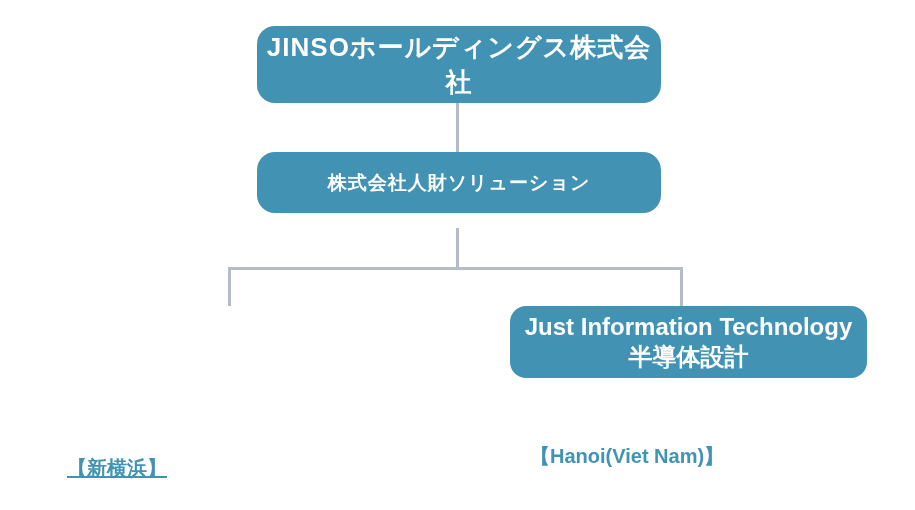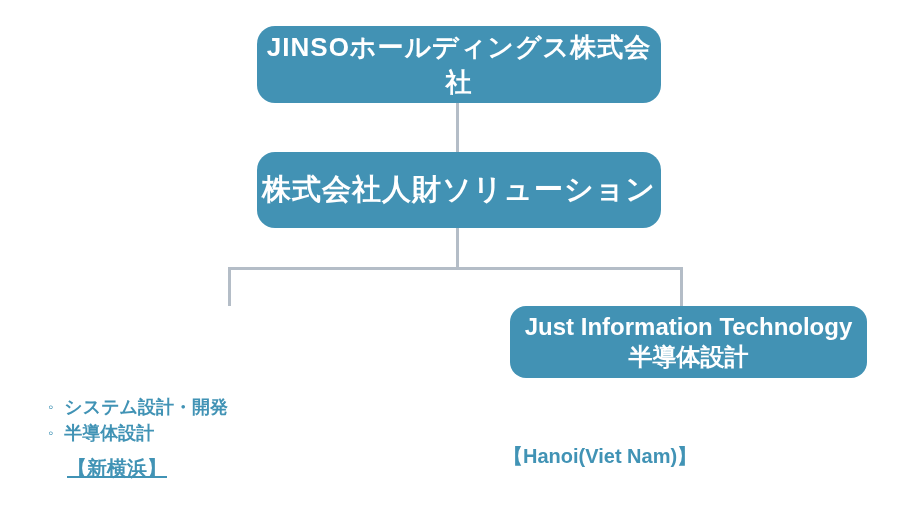--- a/index.html
+++ b/index.html
@@ -25,22 +25,22 @@
     justify-content: center;
     text-align: center;
     font-weight: bold;
     box-sizing: border-box;
   }
   #box-holdings {
     left: 257px; top: 26px; width: 404px; height: 77px;
     border-radius: 18px; font-size: 26px; letter-spacing: 1px;
   }
   #box-jinzai {
-    left: 257px; top: 152px; width: 404px; height: 76px;
-    border-radius: 18px; font-size: 29px; letter-spacing: 1px;
+    left: 257px; top: 152px; width: 404px; height: 61px;
+    border-radius: 18px; font-size: 19px; letter-spacing: 1px;
   }
   #box-its {
     left: 50px; top: 306px; width: 358px; height: 74px;
     border-radius: 16px; font-size: 27px; letter-spacing: 1px;
   }
   #box-jit {
     left: 510px; top: 306px; width: 357px; height: 72px;
     border-radius: 16px; font-size: 24px; line-height: 30px;
   }
   .connector {
@@ -70,21 +70,21 @@
     vertical-align: 1px;
   }
   .location-label {
     position: absolute;
     color: var(--accent-text, #4193b5);
     font-weight: bold;
     font-size: 20px;
     white-space: nowrap;
   }
   #loc-its { left: 67px; top: 455px; text-decoration: underline; }
-  #loc-jit { left: 503px; top: 443px; }
+  #loc-jit { left: 530px; top: 443px; }
 </style>
 </head>
 <body>
 
 <div class="canvas">
 
   <div class="connector" id="conn-v1"></div>
   <div class="connector" id="conn-v2"></div>
   <div class="connector" id="conn-h1"></div>
   <div class="connector" id="conn-v3"></div>
@@ -97,29 +97,19 @@
   <div class="org-box" id="box-jinzai">
     <span>株式会社人財ソリューション</span>
   </div>
 
 
   <div class="org-box" id="box-jit">
     <span>Just Information Technology</span>
     <span>半導体設計</span>
   </div>
 
-  <div class="bullet-list" id="list-its">
-    <span class="bullet-row">
-      <span class="bullet-glyph">◦</span>
-      <span>システム設計・開発</span>
-    </span>
-    <span class="bullet-row">
-      <span class="bullet-glyph">◦</span>
-      <span>半導体設計</span>
-    </span>
-  </div>
 
   <div class="location-label" id="loc-its">【新横浜】</div>
 
 
   <div class="location-label" id="loc-jit">【Hanoi(Viet Nam)】</div>
 
 </div>
 
 </body></html>

